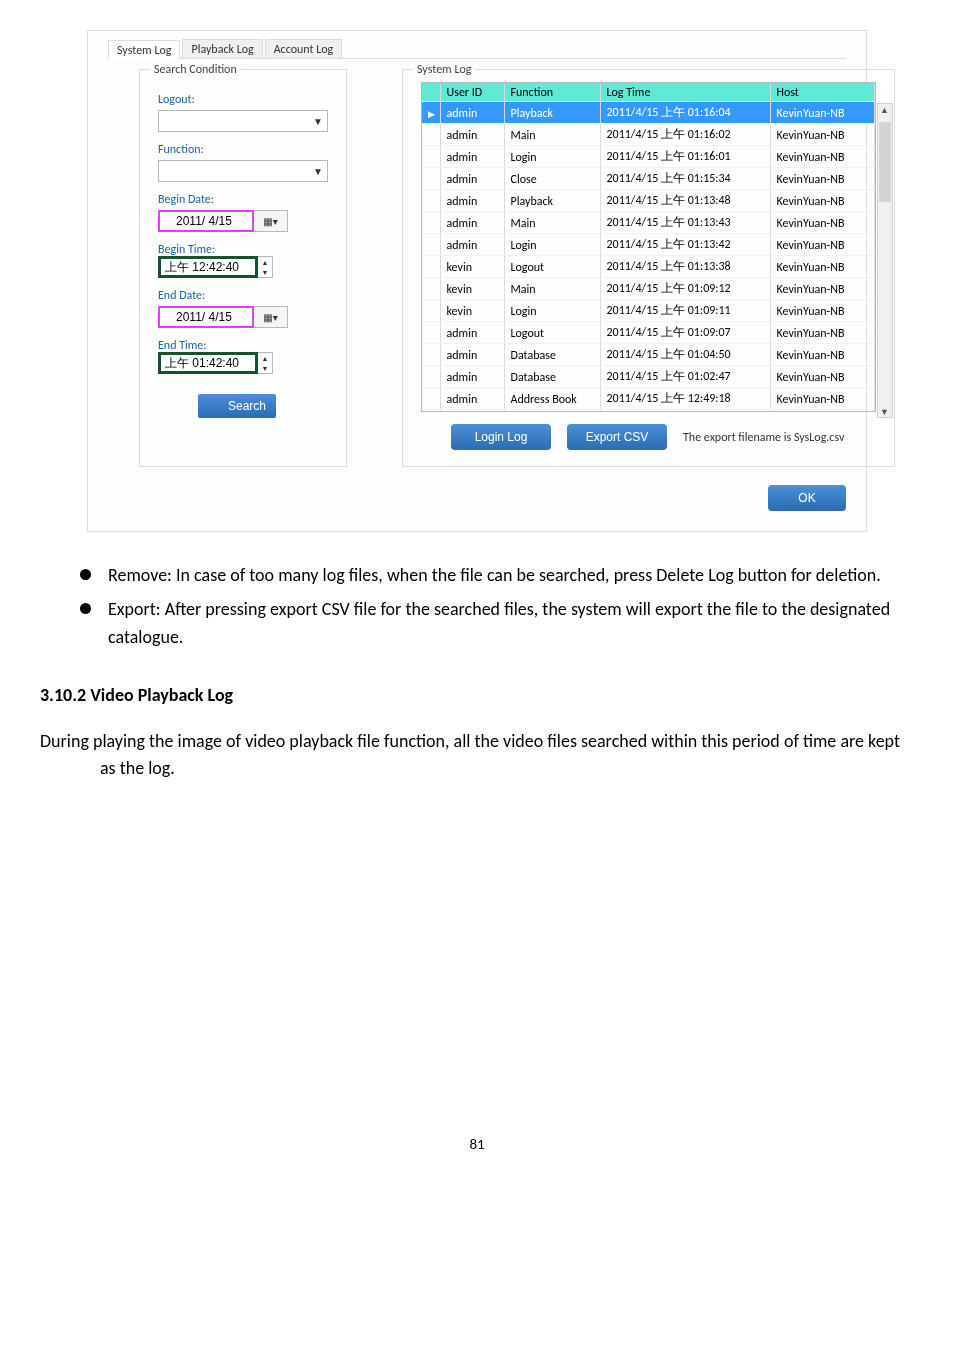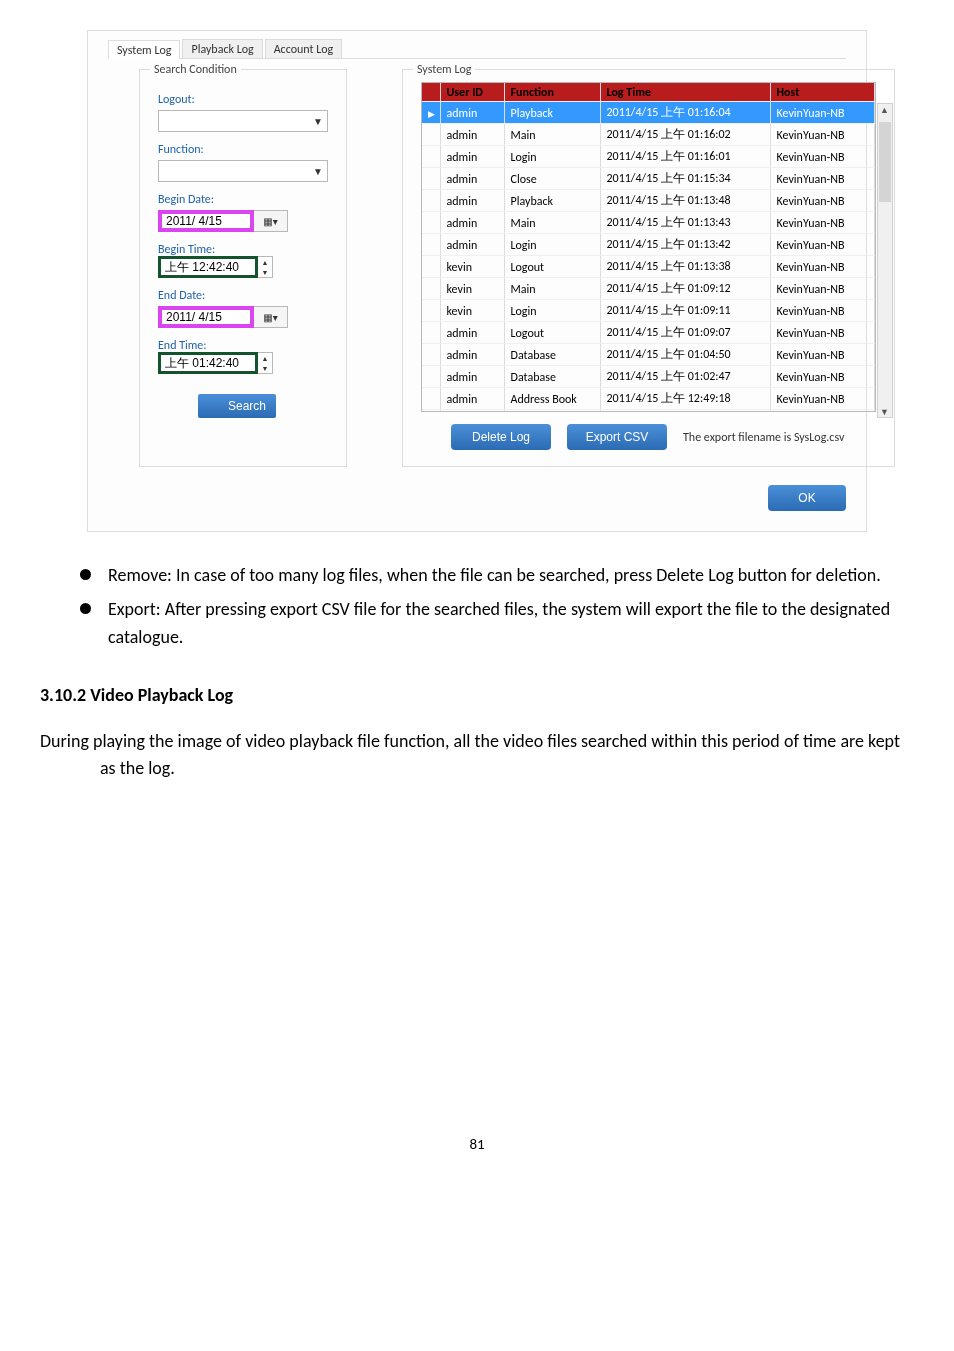--- a/index.html
+++ b/index.html
@@ -86,22 +86,22 @@
     width: 14px; height: 10px; font-size: 7px;
     display: flex; align-items: center; justify-content: center;
     color: #333;
   }
   .sc-date {
     width: 132px; height: 22px;
     display: flex; align-items: center; margin-top: 4px;
   }
   .sc-date input {
     width: 96px; height: 22px;
-    border: 4px solid #d946ef;
-    font-size: 12px; padding: 0 4px;
+    border: 2px solid #d946ef;
+    font-size: 12px; padding: 0 16px;
   }
   .sc-date .calbtn {
     width: 34px; height: 22px;
     border: 1px solid #b8b8b8; border-left: 0;
     display: flex; align-items: center; justify-content: center;
     gap: 2px; font-size: 10px; color: #333;
     background: #f5f5f5;
   }
   .search-btn {
     margin-top: 20px;
@@ -124,21 +124,21 @@
     border-collapse: collapse;
     font-size: 12px;
     table-layout: fixed;
   }
   table.logtbl th, table.logtbl td {
     border-right: 1px solid #dcdcdc;
     border-bottom: 1px solid #f0f0f0;
     padding: 2px 6px; text-align: left;
     white-space: nowrap; overflow: hidden;
   }
-  table.logtbl th { background: #b91c1c; font-weight: bold; }
+  table.logtbl th { background: #5eead4; font-weight: normal; }
   table.logtbl .col-ptr { width: 18px; }
   table.logtbl .col-uid { width: 64px; }
   table.logtbl .col-func { width: 96px; }
   table.logtbl .col-time { width: 170px; }
   table.logtbl .col-host { width: 104px; }
   .row-selected td { background: #3399ff; color: #fff; }
   .row-selected .ptr::before { content: "▶"; font-size: 9px; }
   .scrollbar {
     position: absolute; right: 1px; top: 33px; bottom: 48px; width: 16px;
     background: #f0f0f0; border: 1px solid #d0d0d0;
@@ -374,21 +374,21 @@
         </table>
       </div>
 
       <div class="scrollbar">
         <span>▲</span>
         <div class="thumb"></div>
         <span>▼</span>
       </div>
 
       <div class="bottom-btns">
-        <button class="action-btn">Delete Log</button>
+        <button class="action-btn">Login Log</button>
         <button class="action-btn">Export CSV</button>
         <span class="export-note">The export filename is SysLog.csv</span>
       </div>
     </div>
   </div>
 
   <div class="ok-row">
     <button class="ok-btn">OK</button>
   </div>
 </div>

